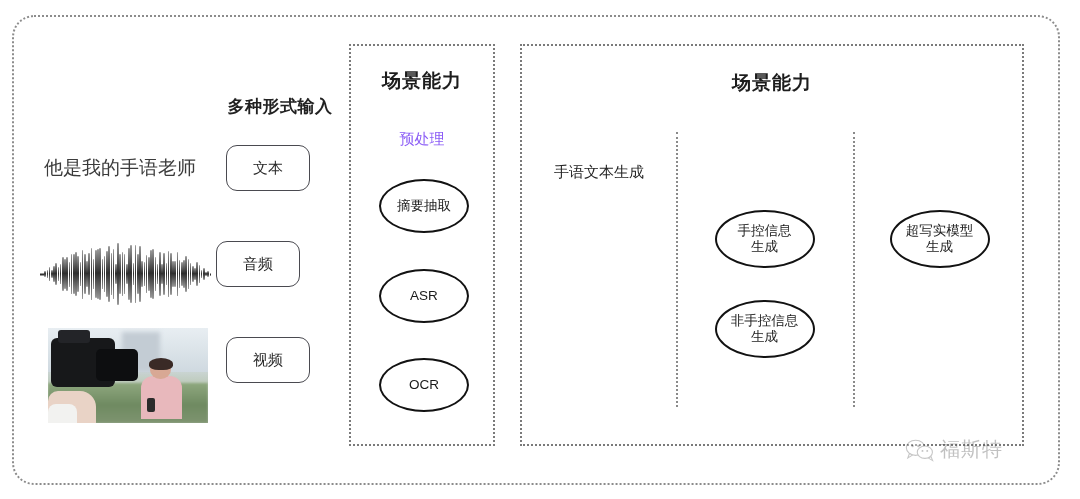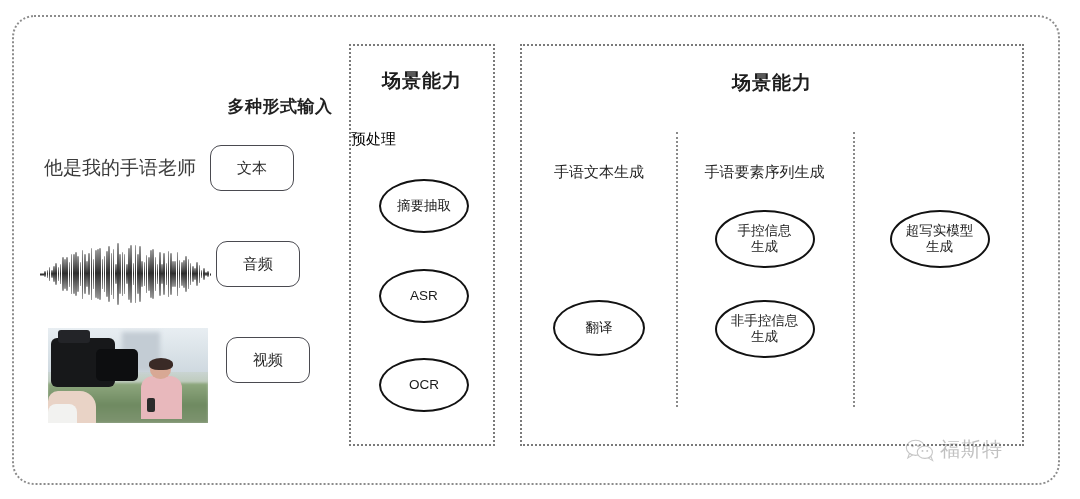--- a/index.html
+++ b/index.html
@@ -116,21 +116,21 @@
     width: 84px; height: 46px;
     border: 1.6px solid #4a4a50;
     border-radius: 11px;
     background: #fff;
     display: flex;
     align-items: center;
     justify-content: center;
     font-size: 15px;
     color: #2a2a2a;
   }
-  .mod-text  { left: 180px; top: 50px; text-align: center; }
+  .mod-text  { left: 196px; top: 50px; text-align: center; }
   .mod-audio { left: 186px; top: 146px; }
   .mod-video { left: 196px; top: 242px; }
 
   
   .panel {
     position: absolute;
     border: 2px dotted #7a7a7a;
     background: transparent;
   }
   .panel-scene { left: 349px; top: 44px; width: 146px; height: 402px; }
@@ -145,22 +145,23 @@
     color: #1d1d1d;
     letter-spacing: 1px;
   }
   .panel-scene .panel-title { top: 22px; }
   .panel-core  .panel-title { top: 24px; }
 
   .panel-subtitle {
     position: absolute;
     left: 0; right: 0;
     top: 84px;
+    text-align: center;
     font-size: 15px;
-    color: #000000;
+    color: #8b5cf6;
   }
 
   
   .ellipse {
     position: absolute;
     border: 2.1px solid #121212;
     border-radius: 50%;
     background: #fff;
     display: flex;
     align-items: center;
@@ -361,25 +362,23 @@
   </div>
 
   <div class="panel panel-core">
     <div class="panel-title">场景能力</div>
 
     <div class="divider div-1"></div>
     <div class="divider div-2"></div>
 
     <div class="subcol col-a">
       <div class="subcol-header">手语文本生成</div>
-      <div class="ellipse e-row2">翻译</div>
     </div>
 
     <div class="subcol col-b">
-      <div class="subcol-header">手语要素序列生成</div>
       <div class="ellipse wide e-row1">手控信息
 生成</div>
       <div class="ellipse wide e-row2">非手控信息
 生成</div>
     </div>
 
     <div class="subcol col-c">
       <div class="ellipse wide e-row1">超写实模型
 生成</div>
     </div>

